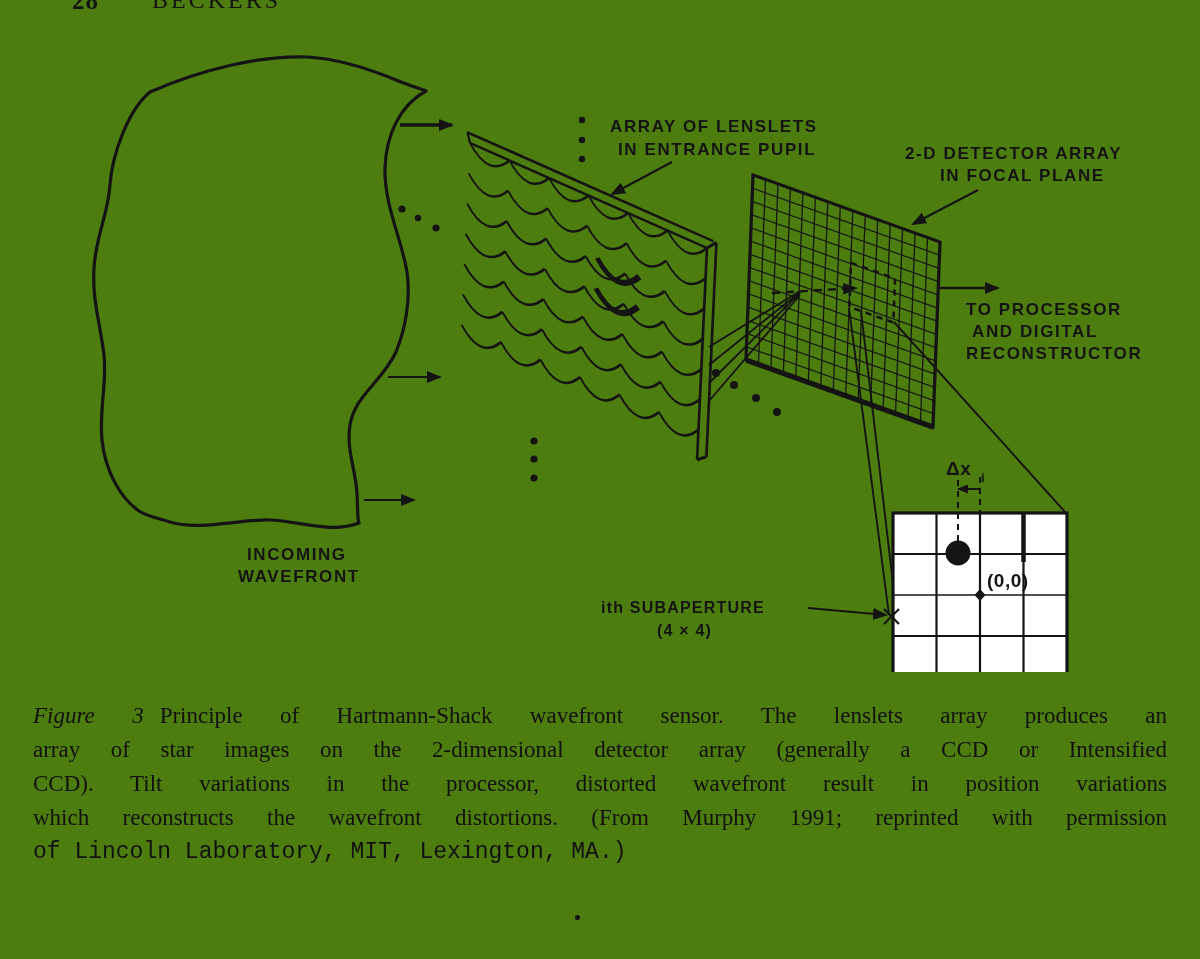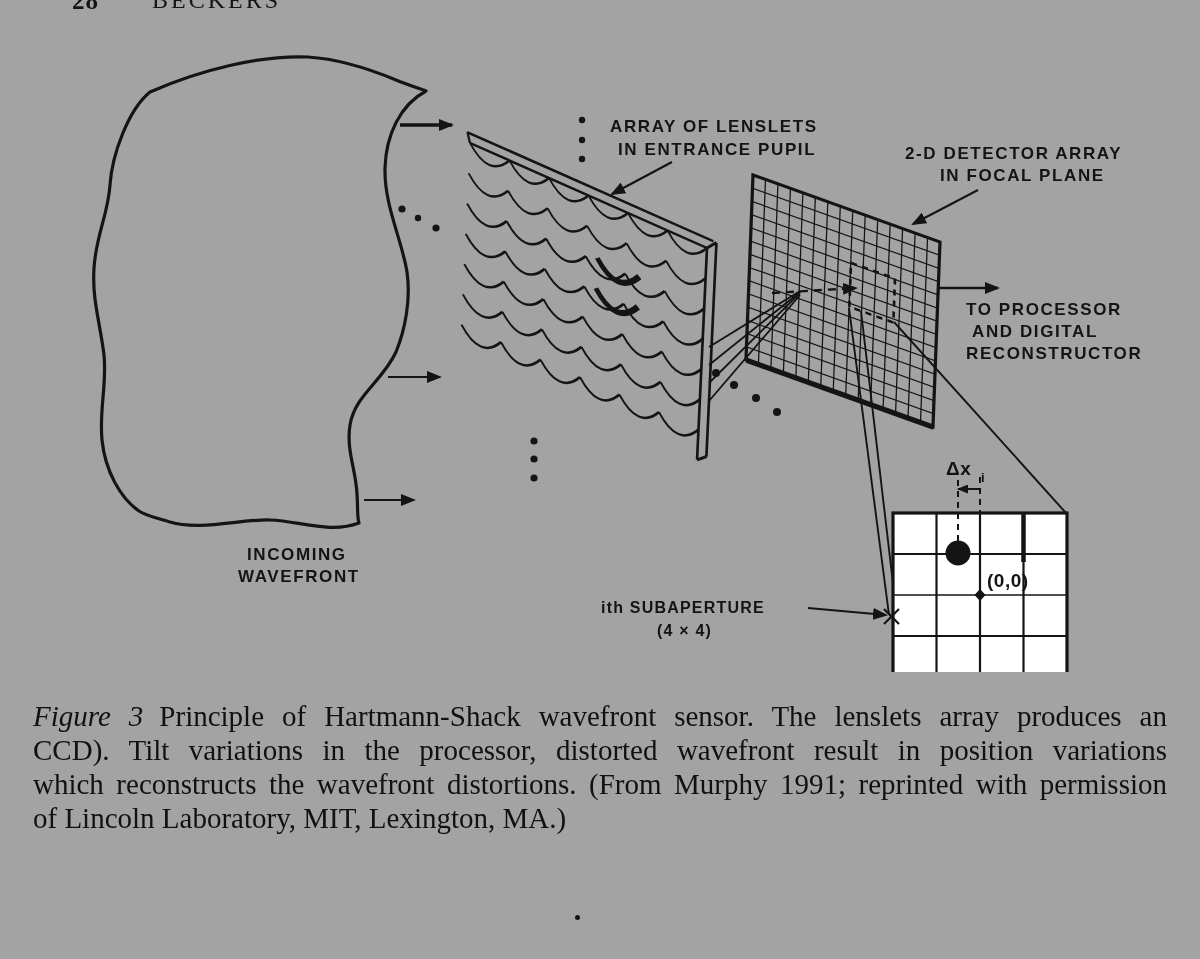--- a/index.html
+++ b/index.html
@@ -1,30 +1,30 @@
 <!DOCTYPE html>
 <html><head>
 <meta charset="utf-8">
 <style>
   html,body{margin:0;padding:0;background:#ffffff;}
-  .page{position:relative;width:1200px;height:959px;background:#a3a3a3;overflow:hidden;
+  .page{position:relative;width:1200px;height:959px;background:#4d7c0f;overflow:hidden;
         font-family:"Liberation Serif",serif;color:#141414;}
   .running-head{position:absolute;top:-13px;left:0;width:100%;}
   .running-head .pagenum{position:absolute;left:72px;font-size:25px;font-weight:bold;letter-spacing:1px;}
   .running-head .head{position:absolute;left:152px;font-size:24px;letter-spacing:3px;}
   .diagram-svg{position:absolute;left:0;top:0;}
   svg text{font-family:"Liberation Sans",sans-serif;font-weight:bold;fill:#141414;}
   .dlabel{font-size:17px;letter-spacing:1.6px;}
   .dlabel-sm{font-size:16px;letter-spacing:1.2px;}
   .mathlabel{font-size:19px;letter-spacing:0.5px;}
   .mathsub{font-size:13px;}
-  .caption{position:absolute;left:33px;top:699px;width:1134px;font-size:29px;line-height:34px;
+  .caption{position:absolute;left:33px;top:699px;width:1134px;font-size:23px;line-height:34px;
            text-align:justify;color:#111;}
   .caption .cline{text-align:justify;-moz-text-align-last:justify;text-align-last:justify;}
-  .caption .cline.last{text-align-last:left;text-align:left;}
+  .caption .cline.last{text-align-last:left;text-align:left;font-family:Liberation Mono, monospace;}
   .fig-label{font-style:italic;margin-right:16px;}
   .artifact{position:absolute;background:#141414;border-radius:50%;}
 </style>
 </head>
 <body>
 
 <div class="page">
 
   <div class="running-head">
     <span class="pagenum">28</span>
@@ -226,19 +226,20 @@
     <text class="dlabel" x="972" y="337">AND DIGITAL</text>
     <text class="dlabel" x="966" y="359">RECONSTRUCTOR</text>
     <text class="dlabel" x="247" y="560">INCOMING</text>
     <text class="dlabel" x="238" y="582">WAVEFRONT</text>
     <text class="dlabel-sm" x="601" y="613">ith SUBAPERTURE</text>
     <text class="dlabel-sm" x="657" y="636">(4 × 4)</text>
   </svg>
 
   <div class="caption">
     <div class="cline"><span class="fig-label">Figure 3</span><span>Principle of Hartmann-Shack wavefront sensor. The lenslets array produces an</span></div>
+    <div class="cline">array of star images on the 2-dimensional detector array (generally a CCD or Intensified</div>
     <div class="cline">CCD). Tilt variations in the processor, distorted wavefront result in position variations</div>
     <div class="cline">which reconstructs the wavefront distortions. (From Murphy 1991; reprinted with permission</div>
     <div class="cline last">of Lincoln Laboratory, MIT, Lexington, MA.)</div>
   </div>
 
   <div class="artifact" style="left:575px;top:915px;width:5px;height:5px;"></div>
 </div>
 
 </body></html>

